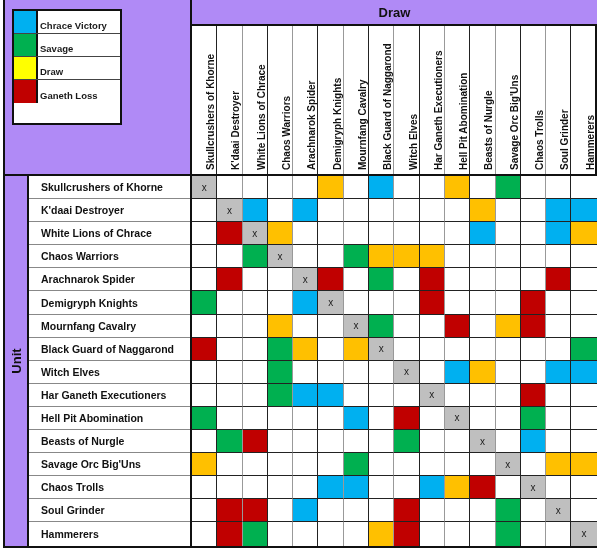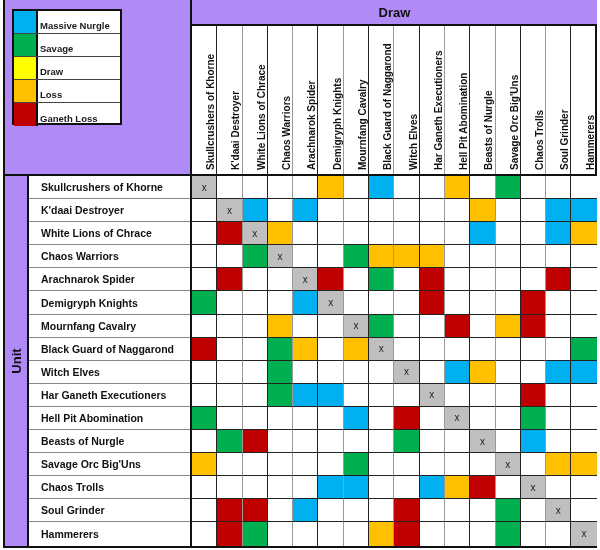--- a/index.html
+++ b/index.html
@@ -30,33 +30,29 @@
   .grow:last-child .cell { border-bottom:none; }
 </style>
 </head>
 <body>
 
 <div id="sheet">
   <div id="topleft">
     <div id="legend">
         <div class="leg-row">
           <div class="leg-swatch" style="background: rgb(0, 176, 240);"></div>
-          <div class="leg-label">Massive Nurgle</div>
+          <div class="leg-label">Chrace Victory</div>
         </div>
         <div class="leg-row">
           <div class="leg-swatch" style="background: rgb(0, 176, 80);"></div>
           <div class="leg-label">Savage</div>
         </div>
         <div class="leg-row">
           <div class="leg-swatch" style="background: rgb(255, 255, 0);"></div>
           <div class="leg-label">Draw</div>
-        </div>
-        <div class="leg-row">
-          <div class="leg-swatch" style="background: rgb(255, 192, 0);"></div>
-          <div class="leg-label">Loss</div>
         </div>
         <div class="leg-row">
           <div class="leg-swatch" style="background: rgb(192, 0, 0);"></div>
           <div class="leg-label">Ganeth Loss</div>
         </div>
       </div>
   </div>
   <div id="enemy-header">Draw</div>
   <div id="colheads">
       <div class="colhead">

